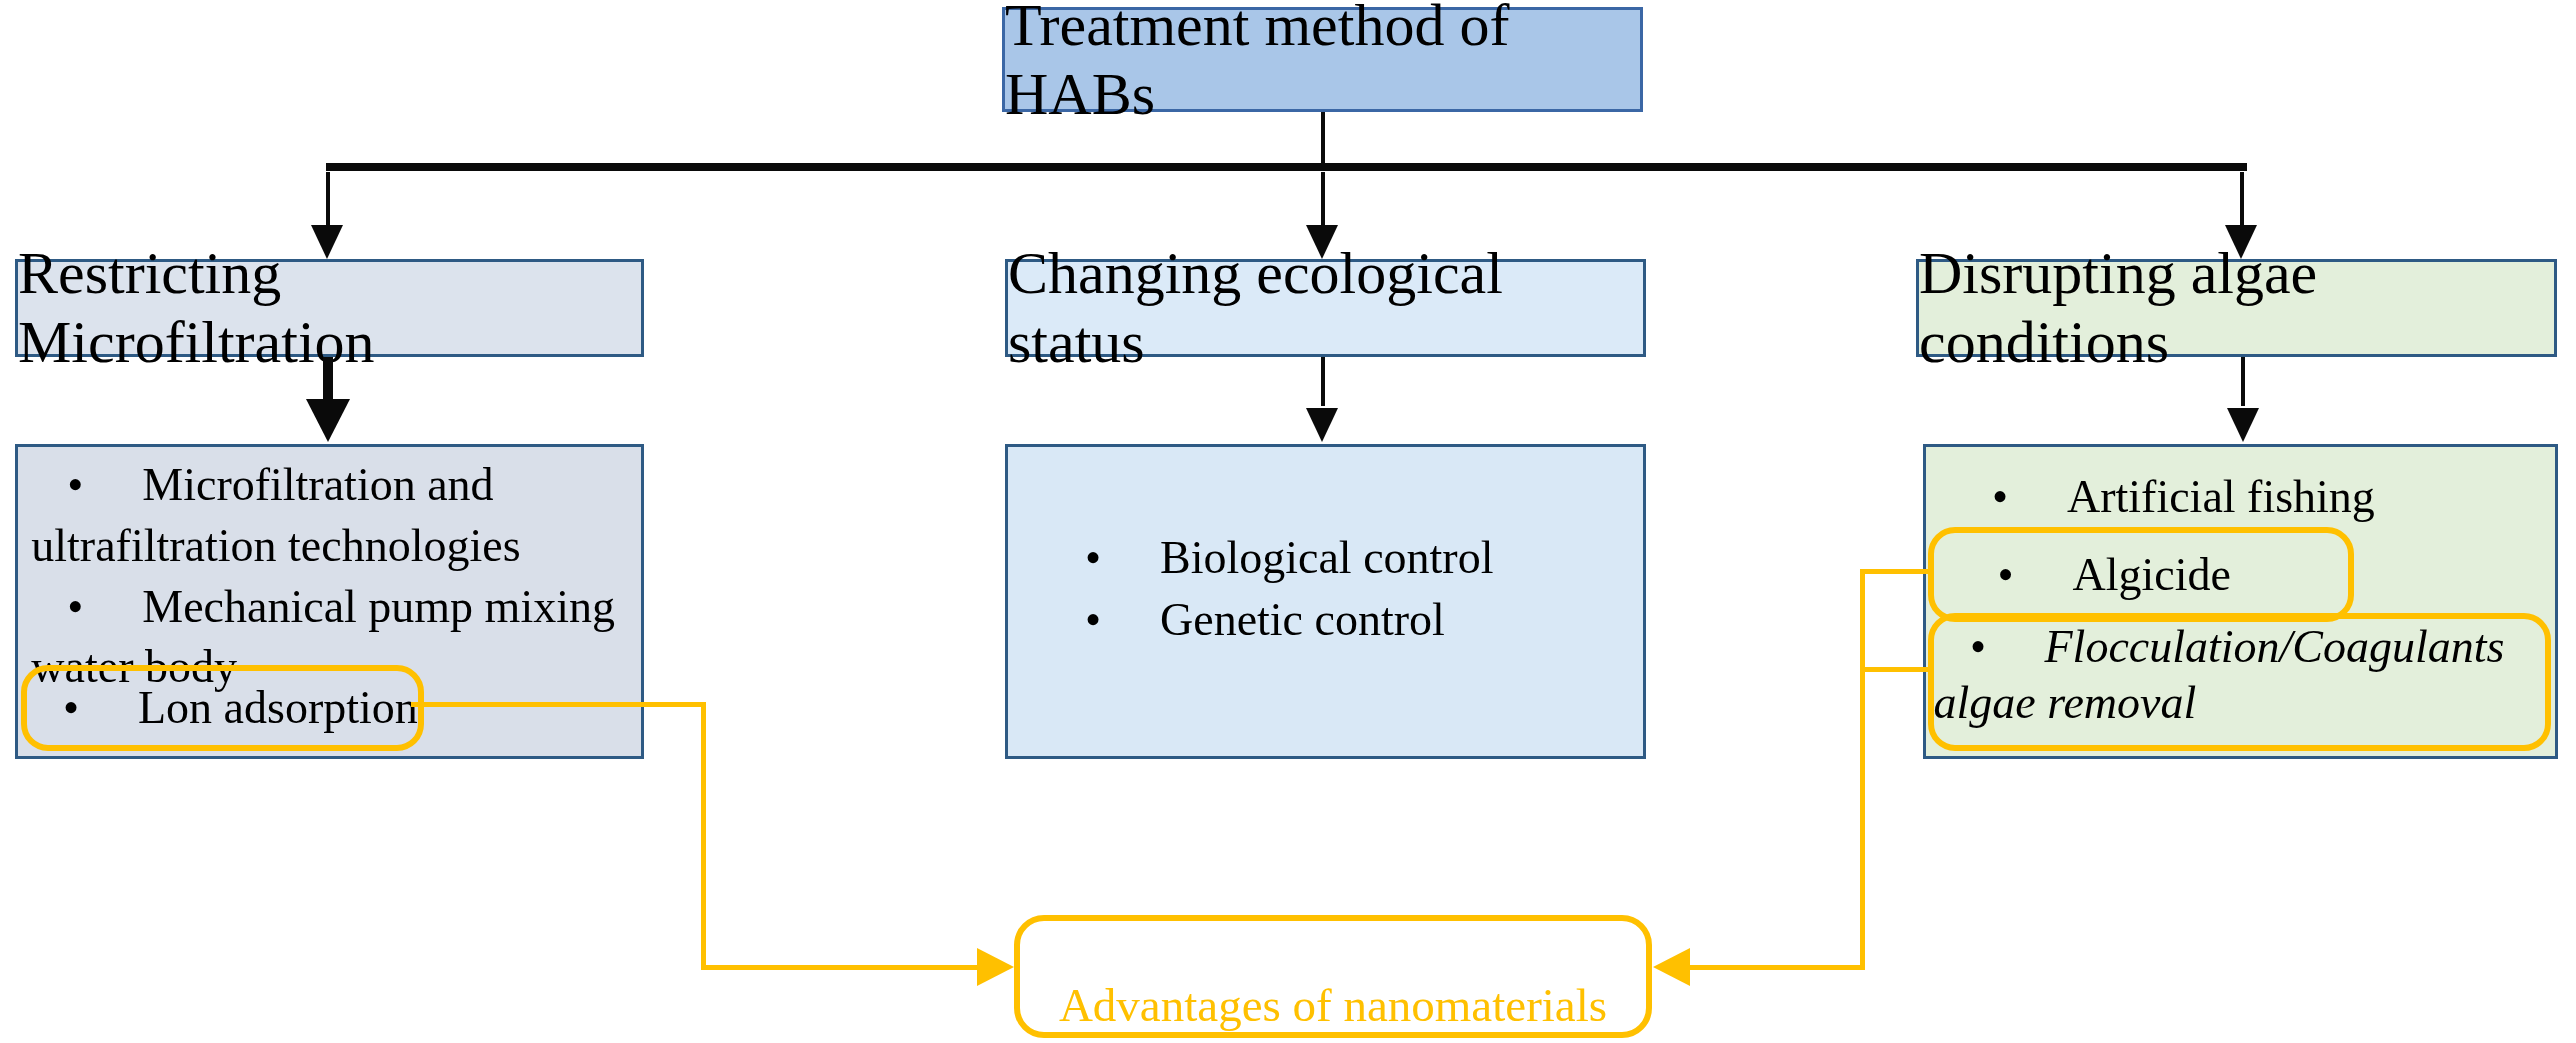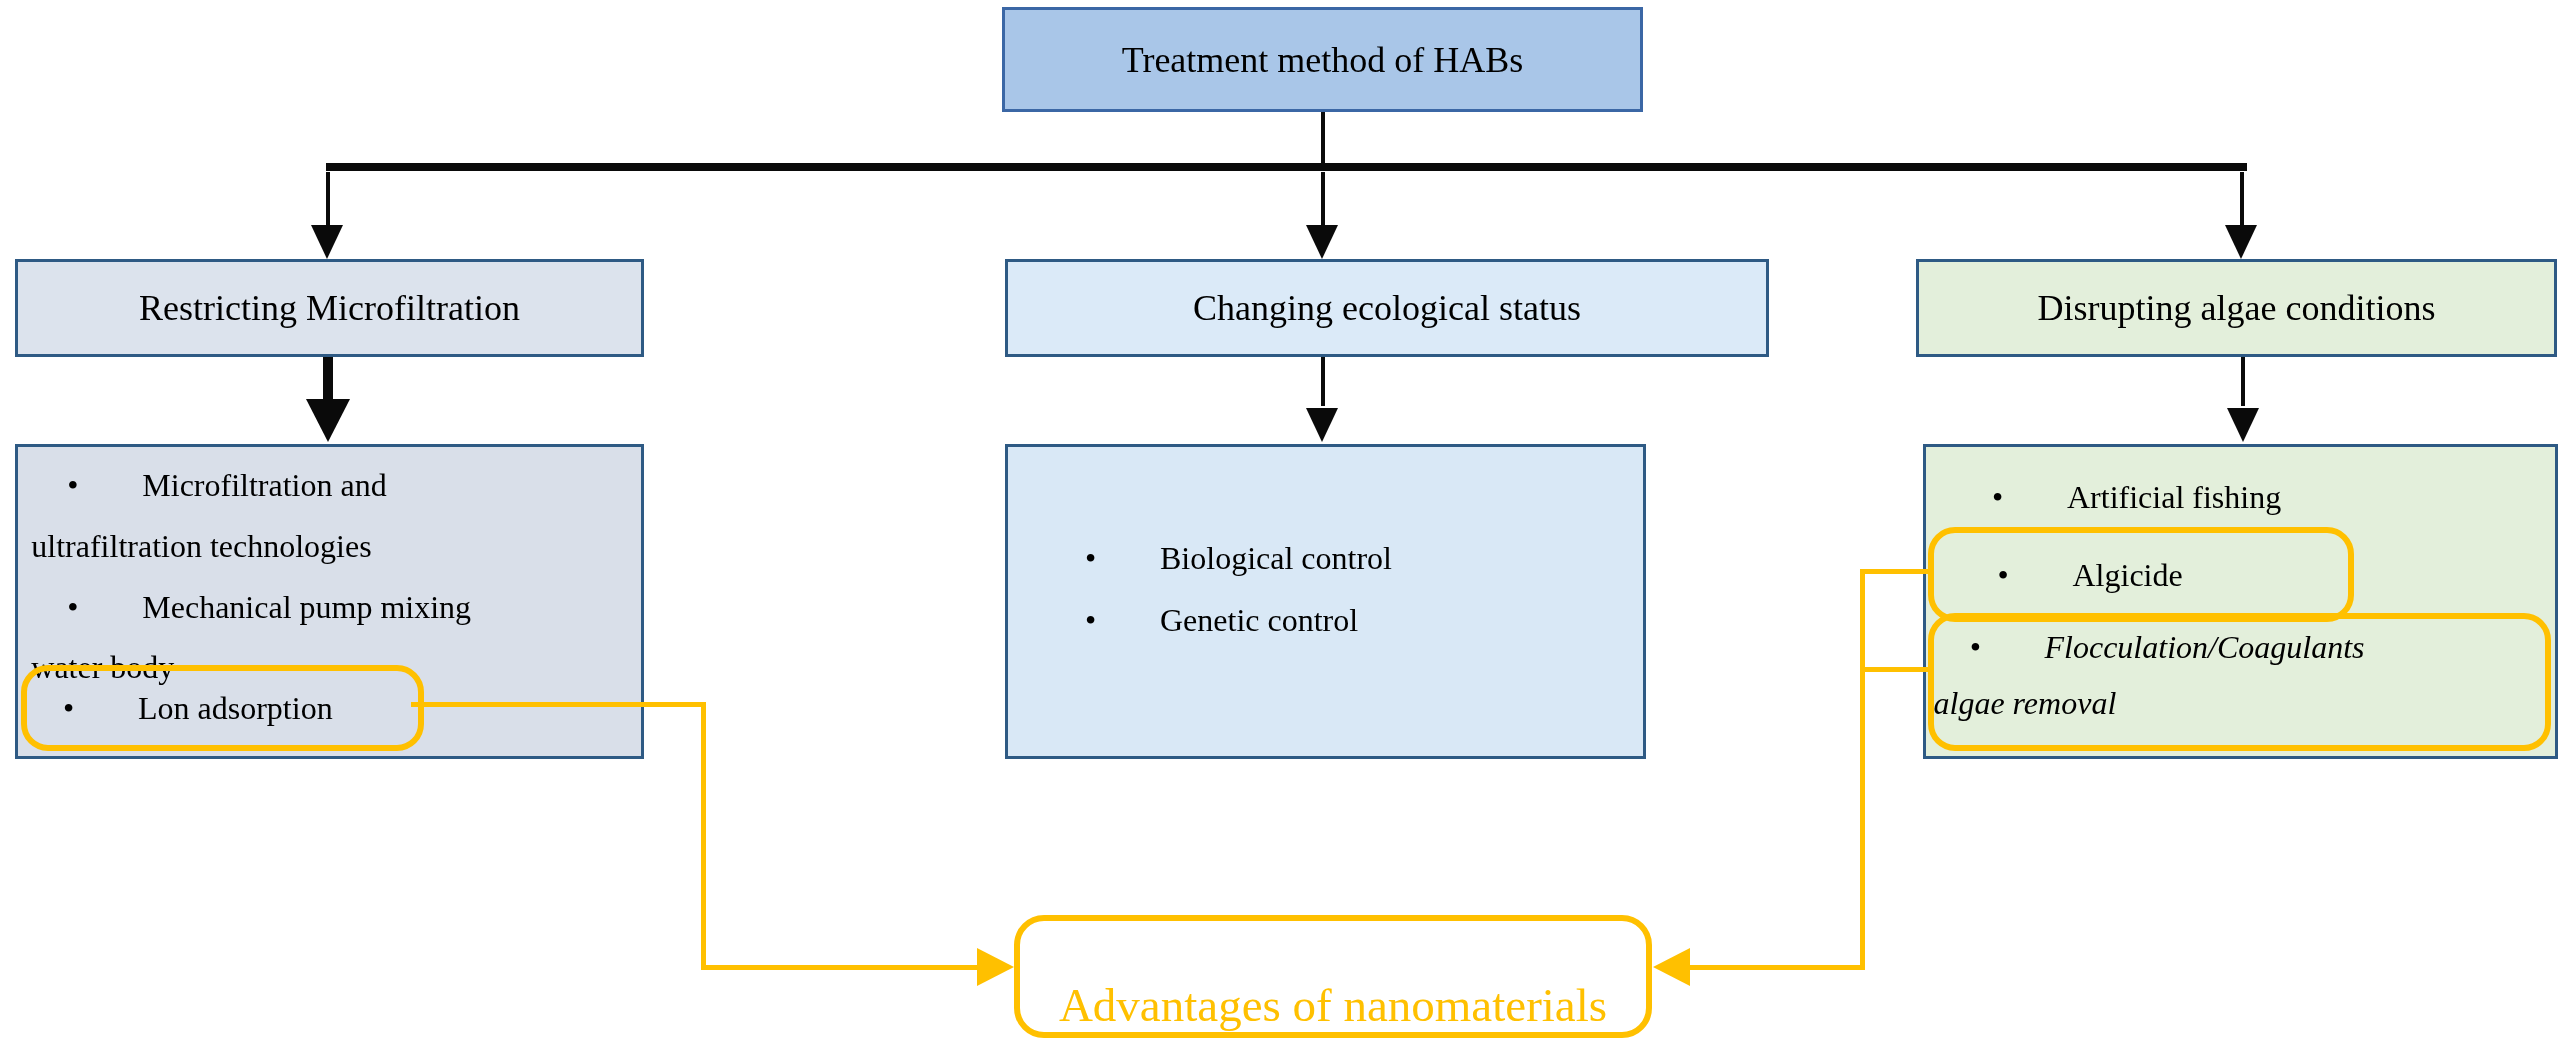--- a/index.html
+++ b/index.html
@@ -3,31 +3,31 @@
 <meta charset="utf-8">
 <style>
   html,body{margin:0;padding:0;background:#fff;}
   .stage{
     position:relative;width:2576px;height:1043px;background:#fff;
     font-family:"Liberation Serif","DejaVu Serif",serif;color:#000;
     overflow:hidden;
   }
   .box{
     position:absolute;display:flex;align-items:center;justify-content:center;
-    box-sizing:border-box;border:3.7px solid #2e5a84;font-size:36px;
+    box-sizing:border-box;border:3.7px solid #2e5a84;font-size:60px;
   }
   
   .root-box{left:1002px;top:7.4px;width:641px;height:105px;background:#a9c6e8;border-color:#3b67a5;}
   
   .hdr{top:259px;height:98px;}
   .hdr-left{left:15px;width:629px;background:#dce3ed;}
-  .hdr-mid{left:1005px;width:764px;background:#dbeaf8;}
+  .hdr-mid{left:1005px;width:641px;background:#dbeaf8;}
   .hdr-right{left:1916px;width:641px;background:#e3efdb;}
   
-  .cnt{top:444px;height:315px;display:block;font-size:32px;}
+  .cnt{top:444px;height:315px;display:block;font-size:46px;}
   .cnt-left{left:15px;width:629px;background:#d9dfe9;}
   .cnt-mid{left:1005px;width:641px;background:#d9e8f6;}
   .cnt-right{left:1923px;width:635px;background:#e3efdb;}
   .line{position:absolute;white-space:nowrap;line-height:56px;}
   .b{display:inline-block;width:111px;padding-left:36px;box-sizing:border-box;}
   
   .hl{
     position:absolute;box-sizing:content-box;border:6px solid #ffc000;border-radius:27px;
     display:flex;align-items:center;
   }

